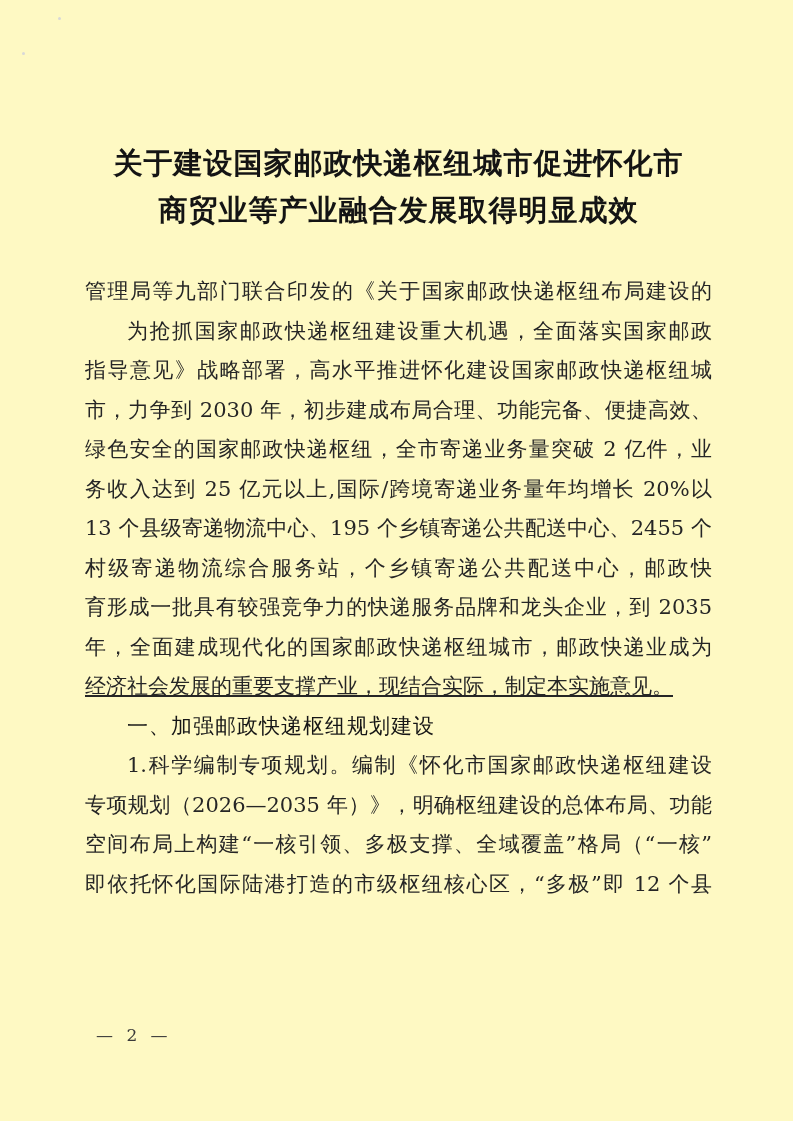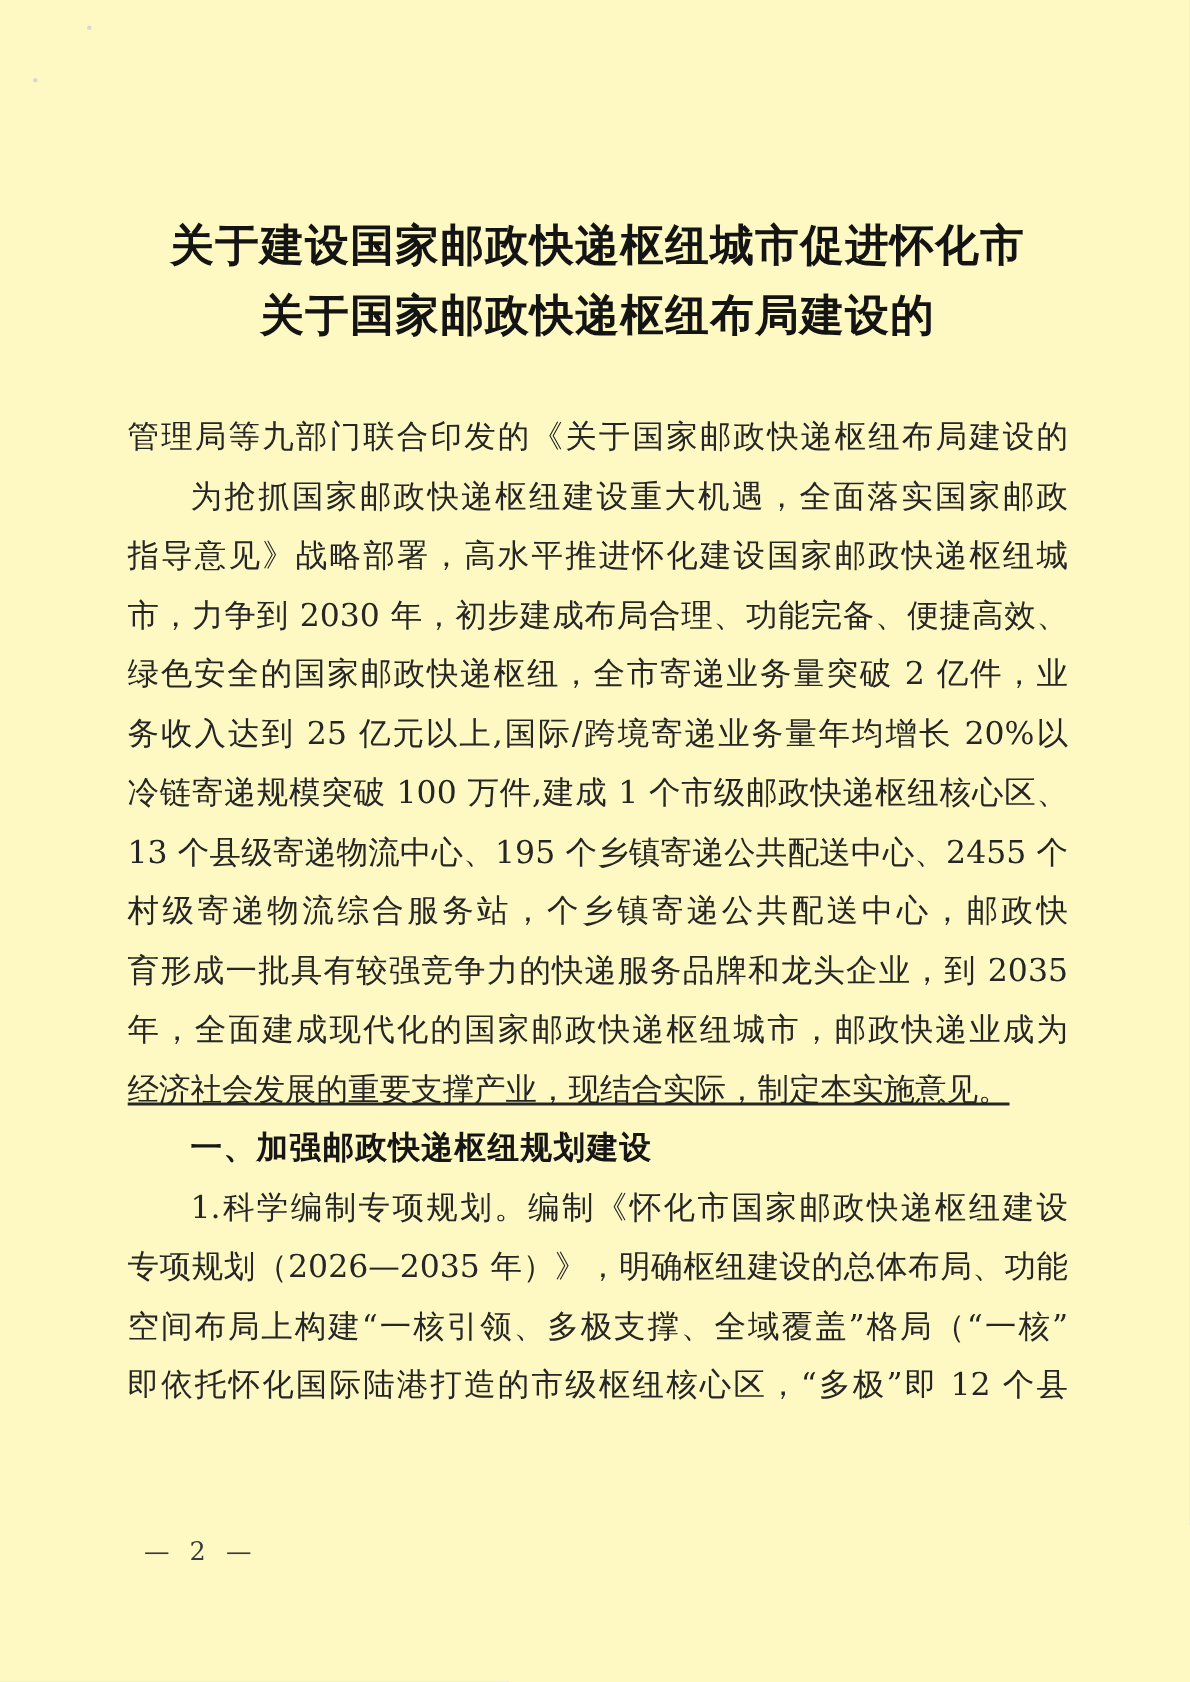--- a/index.html
+++ b/index.html
@@ -66,21 +66,21 @@
     text-indent: 42px;
   }
   .line.para-end {
     text-align-last: left;
     text-decoration: underline;
   }
   .heading {
     height: 39.5px;
     line-height: 39.5px;
     text-indent: 42px;
-    font-weight: 700;
+    font-weight: 400;
     font-family: "DejaVu Sans", sans-serif;
     color: #161616;
     overflow: hidden;
     letter-spacing: 1px;
   }
 
   .page-footer {
     position: absolute;
     top: 1023px;
     left: 96px;
@@ -94,32 +94,31 @@
 </head>
 <body>
 
 <div class="page">
 
   <span class="speckle s1"></span>
   <span class="speckle s2"></span>
 
   <h1 class="doc-title">
     <span class="title-line">关于建设国家邮政快递枢纽城市促进怀化市</span>
-    <span class="title-line">关于国家邮政快递枢纽布局建设的</span>
+    <span class="title-line">商贸业等产业融合发展取得明显成效</span>
   </h1>
 
   <div class="doc-body">
 
     <div class="line">管理局等九部门联合印发的《关于国家邮政快递枢纽布局建设的</div>
     <div class="line indent">为抢抓国家邮政快递枢纽建设重大机遇，全面落实国家邮政</div>
     <div class="line">指导意见》战略部署，高水平推进怀化建设国家邮政快递枢纽城</div>
     <div class="line">市，力争到 2030 年，初步建成布局合理、功能完备、便捷高效、</div>
     <div class="line">绿色安全的国家邮政快递枢纽，全市寄递业务量突破 2 亿件，业</div>
     <div class="line">务收入达到 25 亿元以上,国际/跨境寄递业务量年均增长 20%以上，</div>
-    <div class="line">冷链寄递规模突破 100 万件,建成 1 个市级邮政快递枢纽核心区、</div>
     <div class="line">13 个县级寄递物流中心、195 个乡镇寄递公共配送中心、2455 个</div>
     <div class="line">村级寄递物流综合服务站，个乡镇寄递公共配送中心，邮政快</div>
     <div class="line">育形成一批具有较强竞争力的快递服务品牌和龙头企业，到 2035</div>
     <div class="line">年，全面建成现代化的国家邮政快递枢纽城市，邮政快递业成为</div>
     <div class="line para-end">经济社会发展的重要支撑产业，现结合实际，制定本实施意见。</div>
 
     <div class="heading">一、加强邮政快递枢纽规划建设</div>
 
     <div class="line indent">1.科学编制专项规划。编制《怀化市国家邮政快递枢纽建设</div>
     <div class="line">专项规划（2026—2035 年）》，明确枢纽建设的总体布局、功能定</div>

